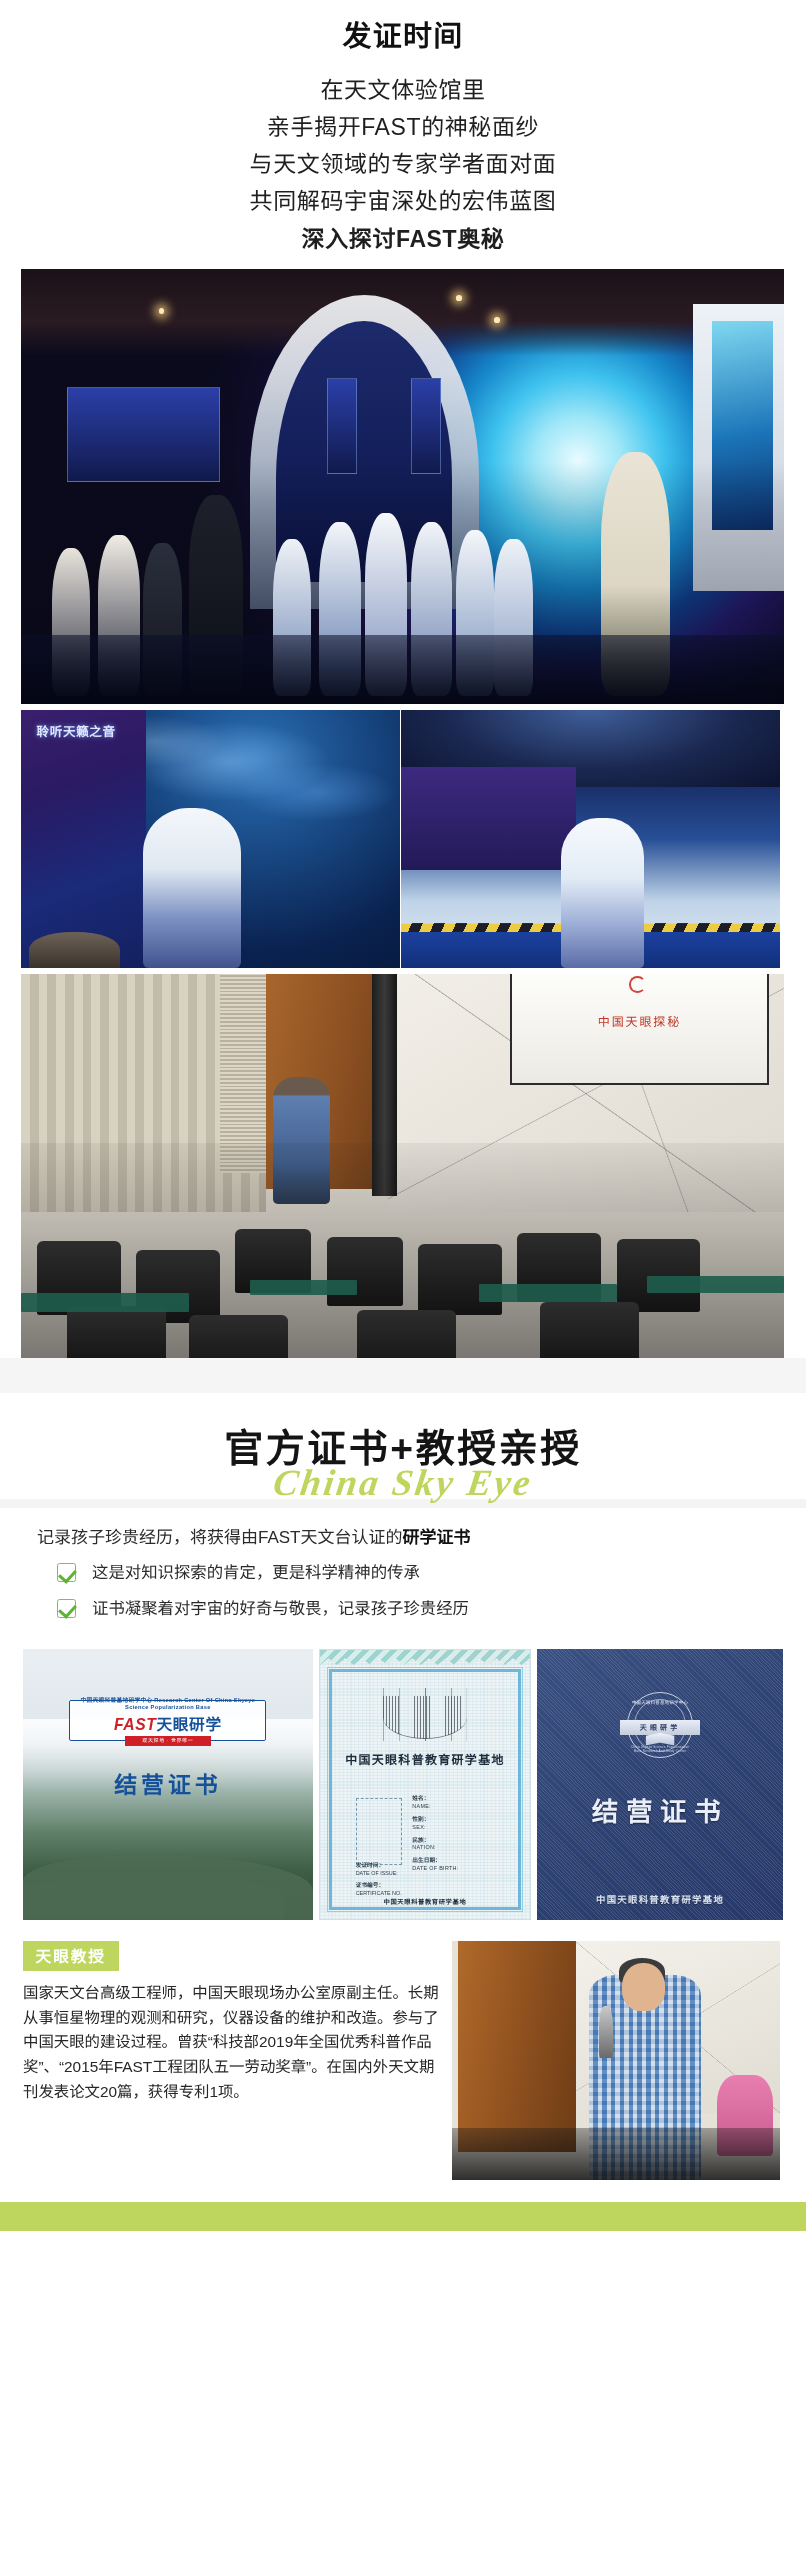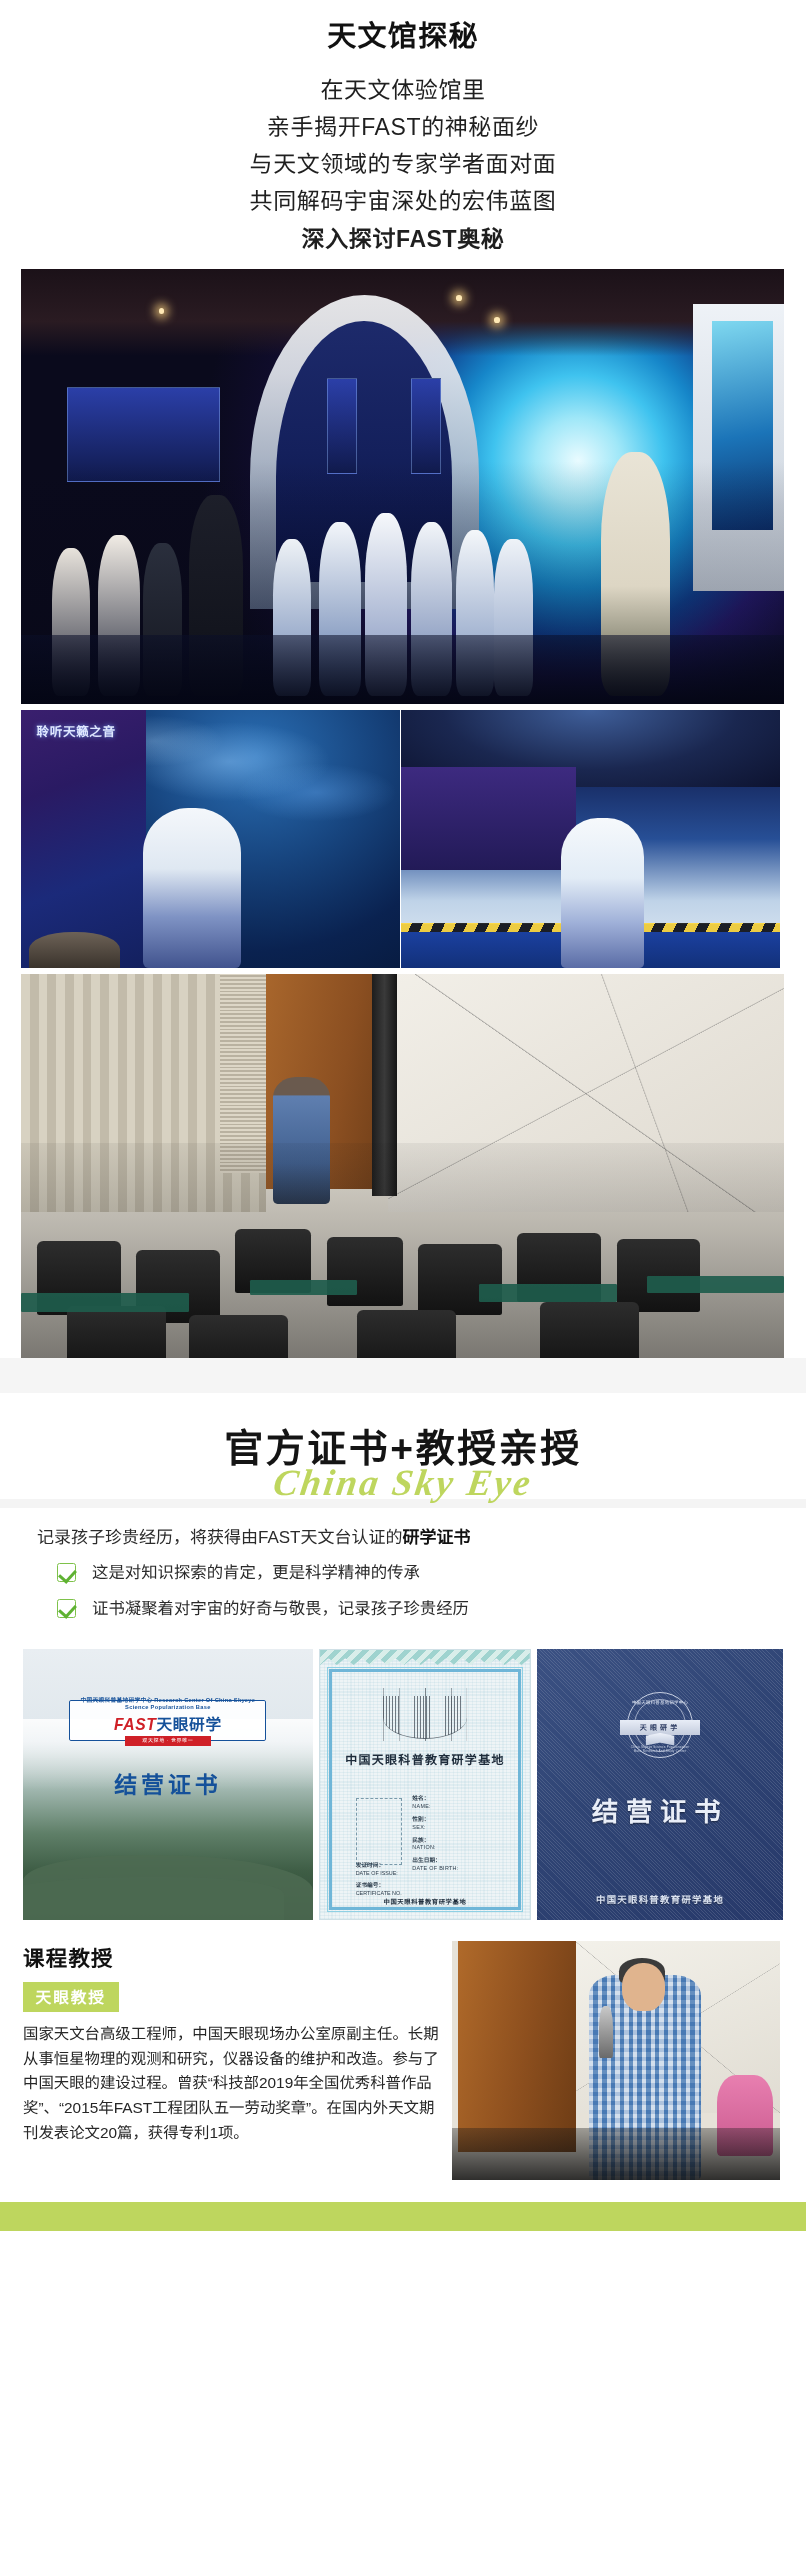--- a/index.html
+++ b/index.html
@@ -447,21 +447,21 @@
   }
 
   .bottom-band { height:29px; background:#bed65e; margin-top:21.4px; }
 </style>
 </head>
 <body>
 
 <div class="page">
 
   <section class="hero">
-    <h1 class="hero-title">天文馆探秘</h1>
+    <h1 class="hero-title">发证时间</h1>
     <p class="hero-line">在天文体验馆里</p>
     <p class="hero-line">亲手揭开FAST的神秘面纱</p>
     <p class="hero-line">与天文领域的专家学者面对面</p>
     <p class="hero-line">共同解码宇宙深处的宏伟蓝图</p>
     <p class="hero-line em">深入探讨FAST奥秘</p>
   </section>
 
   <section class="photos">
 
     <figure class="photo photo-big p1">
@@ -508,20 +508,24 @@
         <div class="kid2"></div>
       </figure>
     </div>
 
     <figure class="photo photo-wide p4">
       <div class="curtain"></div>
       <div class="louver"></div>
       <div class="woodpanel"></div>
       <div class="backwall"></div>
       <div class="geom"></div>
+      <div class="screen">
+        <div class="redmark"></div>
+        <div class="slide-title">中国天眼探秘</div>
+      </div>
       <div class="speaker-col"></div>
       <div class="presenter"></div>
       <div class="seats">
         <div class="seat" style="left:2%;top:46%;width:11%;height:34%"></div>
         <div class="seat" style="left:15%;top:50%;width:11%;height:34%"></div>
         <div class="seat" style="left:28%;top:40%;width:10%;height:30%"></div>
         <div class="seat" style="left:40%;top:44%;width:10%;height:32%"></div>
         <div class="seat" style="left:52%;top:47%;width:11%;height:33%"></div>
         <div class="seat" style="left:65%;top:42%;width:11%;height:32%"></div>
         <div class="seat" style="left:78%;top:45%;width:11%;height:34%"></div>
@@ -627,21 +631,20 @@
         <div class="book"></div>
         <div class="arce">China Skyeye Science Popularization Base Research And Study Center</div>
       </div>
       <div class="cc-title">结营证书</div>
       <div class="cc-foot">中国天眼科普教育研学基地</div>
     </figure>
   </section>
 
   <section class="prof">
     <div class="prof-left">
-      <div class="prof-heading">课程教授</div>
       <div class="tag">天眼教授</div>
       <p class="prof-body">国家天文台高级工程师，中国天眼现场办公室原副主任。长期从事恒星物理的观测和研究，仪器设备的维护和改造。参与了中国天眼的建设过程。曾获“科技部2019年全国优秀科普作品奖”、“2015年FAST工程团队五一劳动奖章”。在国内外天文期刊发表论文20篇，获得专利1项。</p>
     </div>
 
     <figure class="prof-photo pp">
       <div class="wood"></div>
       <div class="wallr"></div>
       <div class="lines"></div>
       <div class="man"></div>
       <div class="hair"></div>

